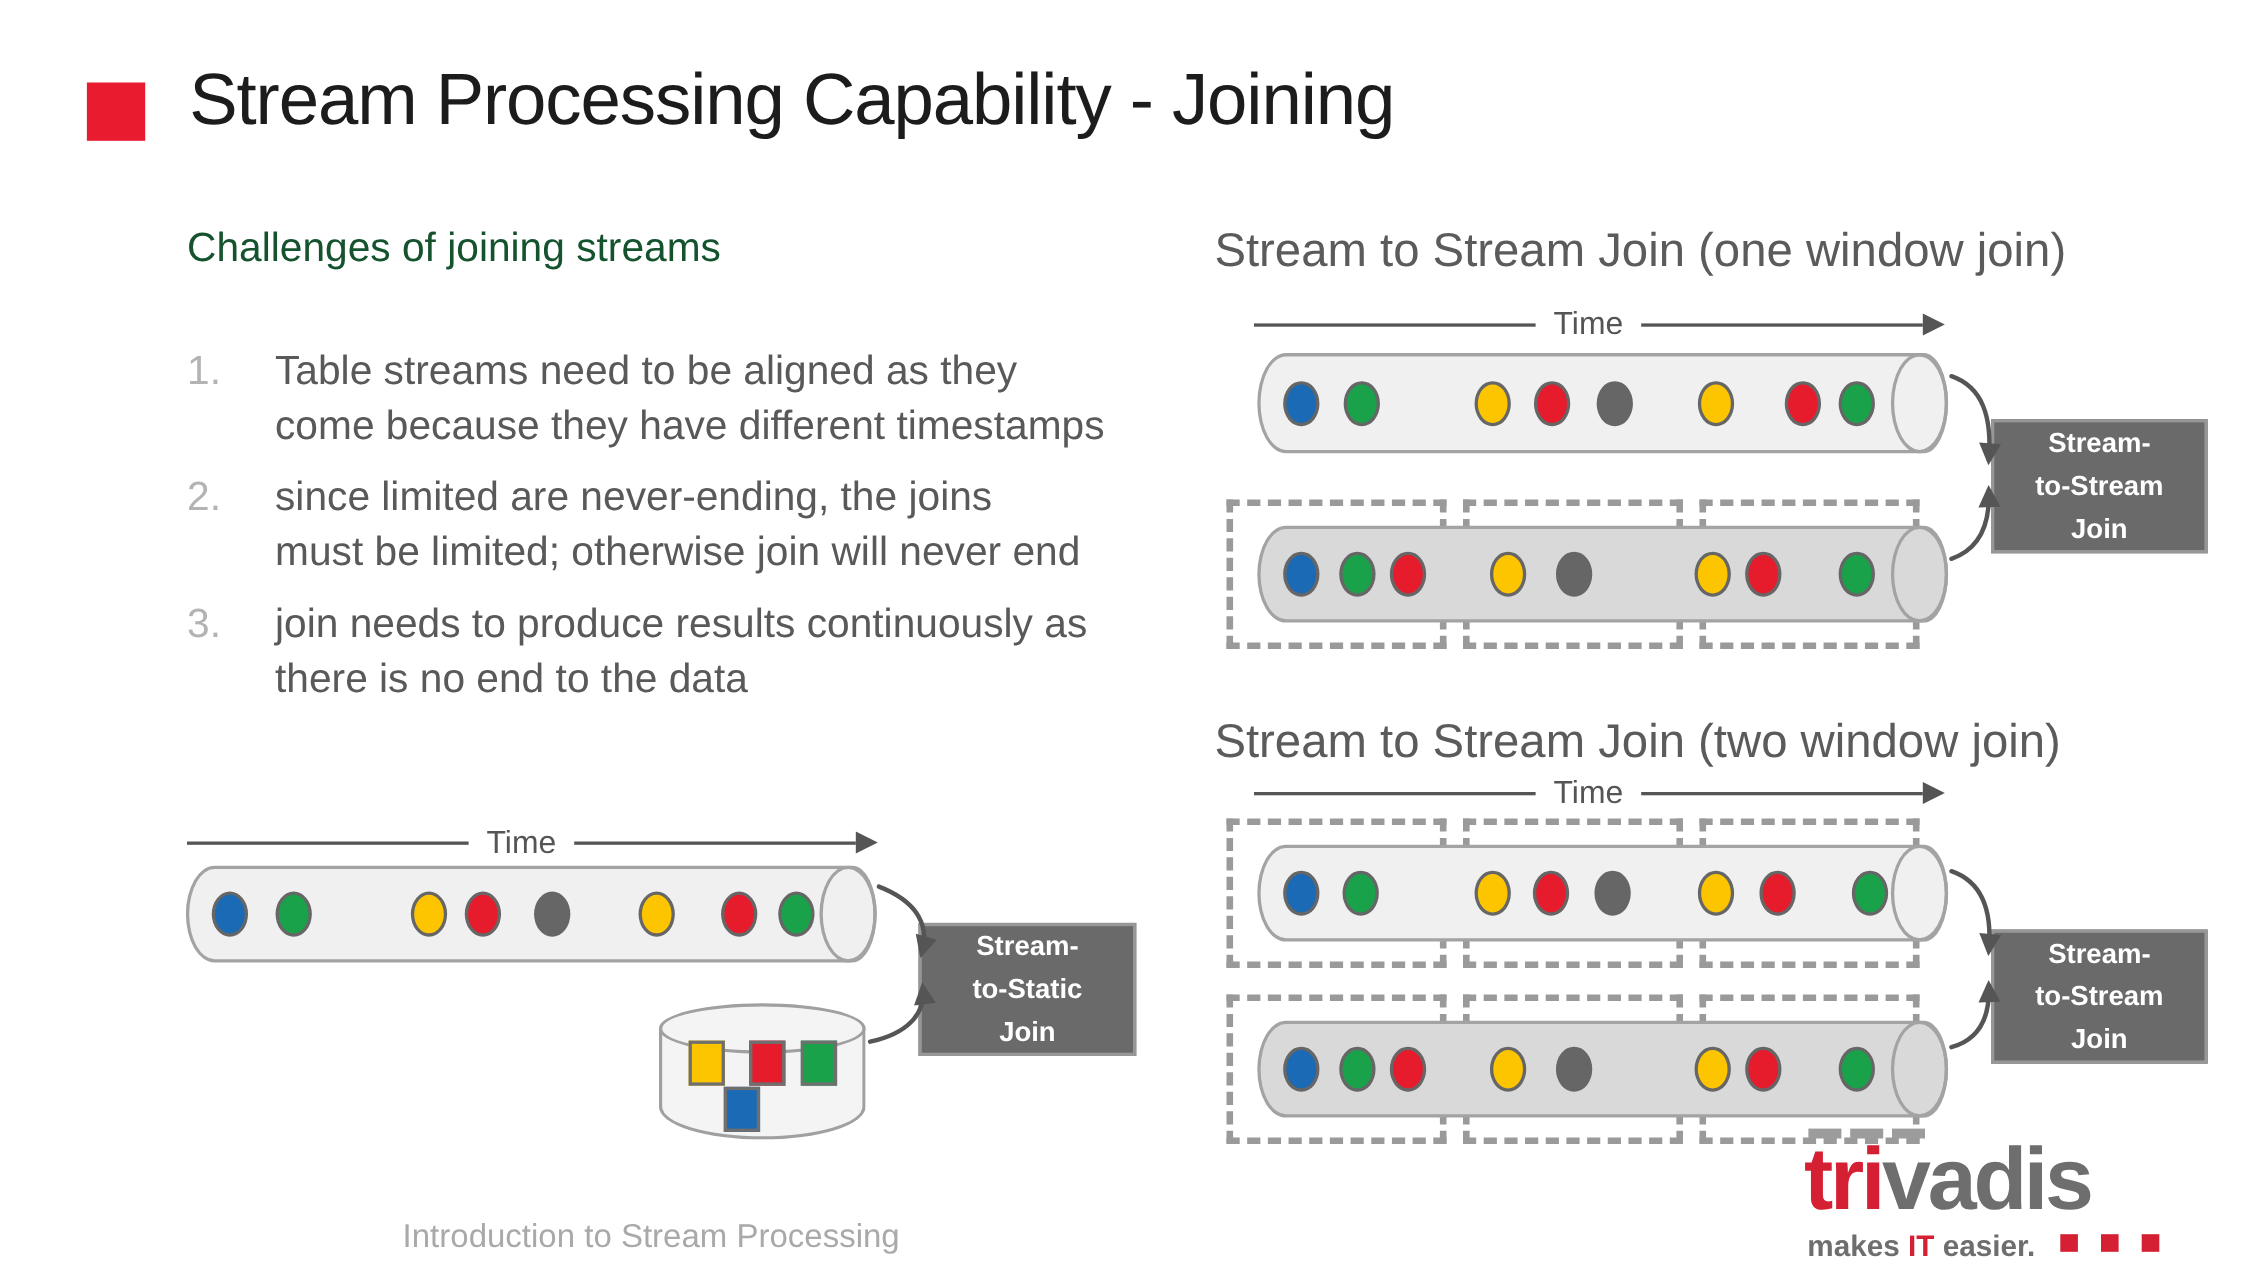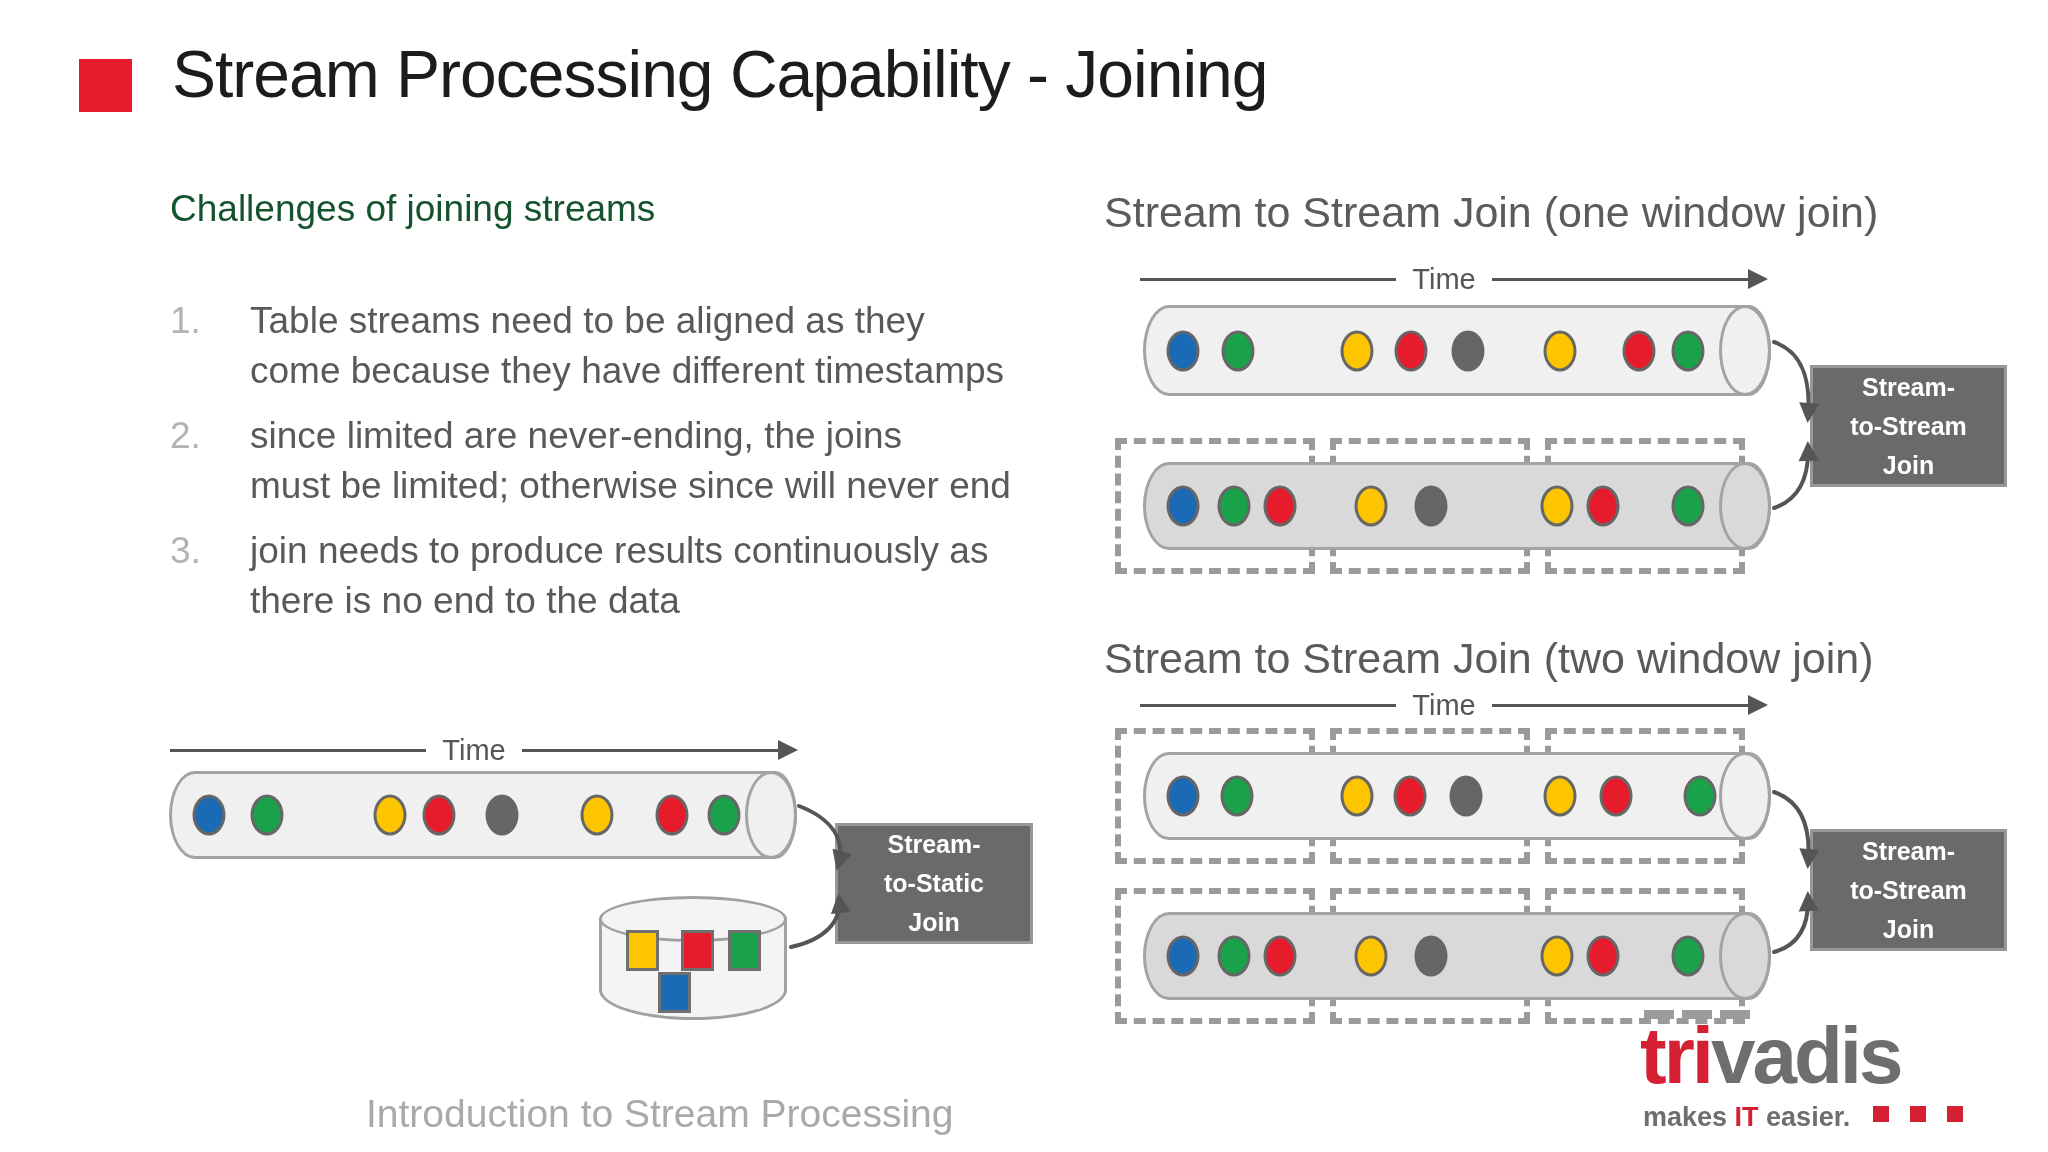--- a/index.html
+++ b/index.html
@@ -1,21 +1,21 @@
 <!DOCTYPE html>
 <html><head>
 <meta charset="utf-8">
 <style>
   * { margin:0; padding:0; box-sizing:border-box; }
   html,body { background:#ffffff; }
   .slide {
     position:relative; width:2048px; height:1152px; background:#ffffff;
     font-family:"Liberation Sans", sans-serif; overflow:hidden;
   }
-  .abs { position:absolute; }
+  .abs { position:absolute;margin-top:16px; }
 
   
   .accent-square { left:79px; top:59px; width:53px; height:53px; background:#e81c2e; }
   .slide-title { left:172px; top:36px; font-size:66px; color:#1c1c1c; letter-spacing:-1px; white-space:nowrap; }
 
   
   .challenges-heading { left:170px; top:188px; font-size:37px; color:#14532d; white-space:nowrap; }
   .challenge-list { left:170px; top:296px; width:930px; }
   .challenge-item { display:flex; margin-bottom:15px; }
   .challenge-num { width:80px; flex:0 0 80px; font-size:37px; line-height:50px; color:#b3b3b3; }
@@ -52,21 +52,21 @@
     font-weight:bold; font-size:25px; line-height:39px; text-align:center;
   }
 
   
   .db { }
   .db-top { position:absolute; left:0; right:0; top:0; height:46px; border:3px solid #a0a0a0; border-radius:50%; background:#f4f4f4; z-index:2; }
   .db-body { position:absolute; left:0; right:0; top:22px; bottom:0; border:3px solid #a0a0a0; border-top:none; border-radius:0 0 94px 94px / 0 0 30px 30px; background:#f4f4f4; }
   .sq { position:absolute; width:33px; height:41px; border:3px solid #6f6f6f; z-index:3; }
 
   
-  .footer-text { left:366px; top:1092px; font-size:39px; color:#a9a9a9; white-space:nowrap; }
+  .footer-text { left:366px; top:1092px; font-size:30px; color:#a9a9a9; white-space:nowrap; }
   .logo { left:1640px; top:1006px; width:380px; height:142px; }
   .logo-dash { position:absolute; top:4px; width:30px; height:9px; background:#9c9c9c; }
   .logo-word { position:absolute; left:0; top:10px; font-size:80px; font-weight:bold; letter-spacing:-3px; white-space:nowrap; line-height:1; }
   .logo-tri { color:#d51f32; }
   .logo-vadis { color:#6e6e6e; }
   .logo-tagline { position:absolute; left:3px; top:96px; font-size:27px; font-weight:bold; color:#6e6e6e; white-space:nowrap; }
   .logo-tagline .it { color:#d51f32; }
   .logo-sq { position:absolute; top:100px; width:16px; height:16px; background:#d51f32; }
 
   svg.arrows { position:absolute; left:0; top:0; pointer-events:none; z-index:5; }
@@ -85,21 +85,21 @@
       <div class="challenge-num">1.</div>
       <div class="challenge-lines">
         <div>Table streams need to be aligned as they</div>
         <div>come because they have different timestamps</div>
       </div>
     </div>
     <div class="challenge-item">
       <div class="challenge-num">2.</div>
       <div class="challenge-lines">
         <div>since limited are never-ending, the joins</div>
-        <div>must be limited; otherwise since will never end</div>
+        <div>must be limited; otherwise join will never end</div>
       </div>
     </div>
     <div class="challenge-item">
       <div class="challenge-num">3.</div>
       <div class="challenge-lines">
         <div>join needs to produce results continuously as</div>
         <div>there is no end to the data</div>
       </div>
     </div>
   </div>

